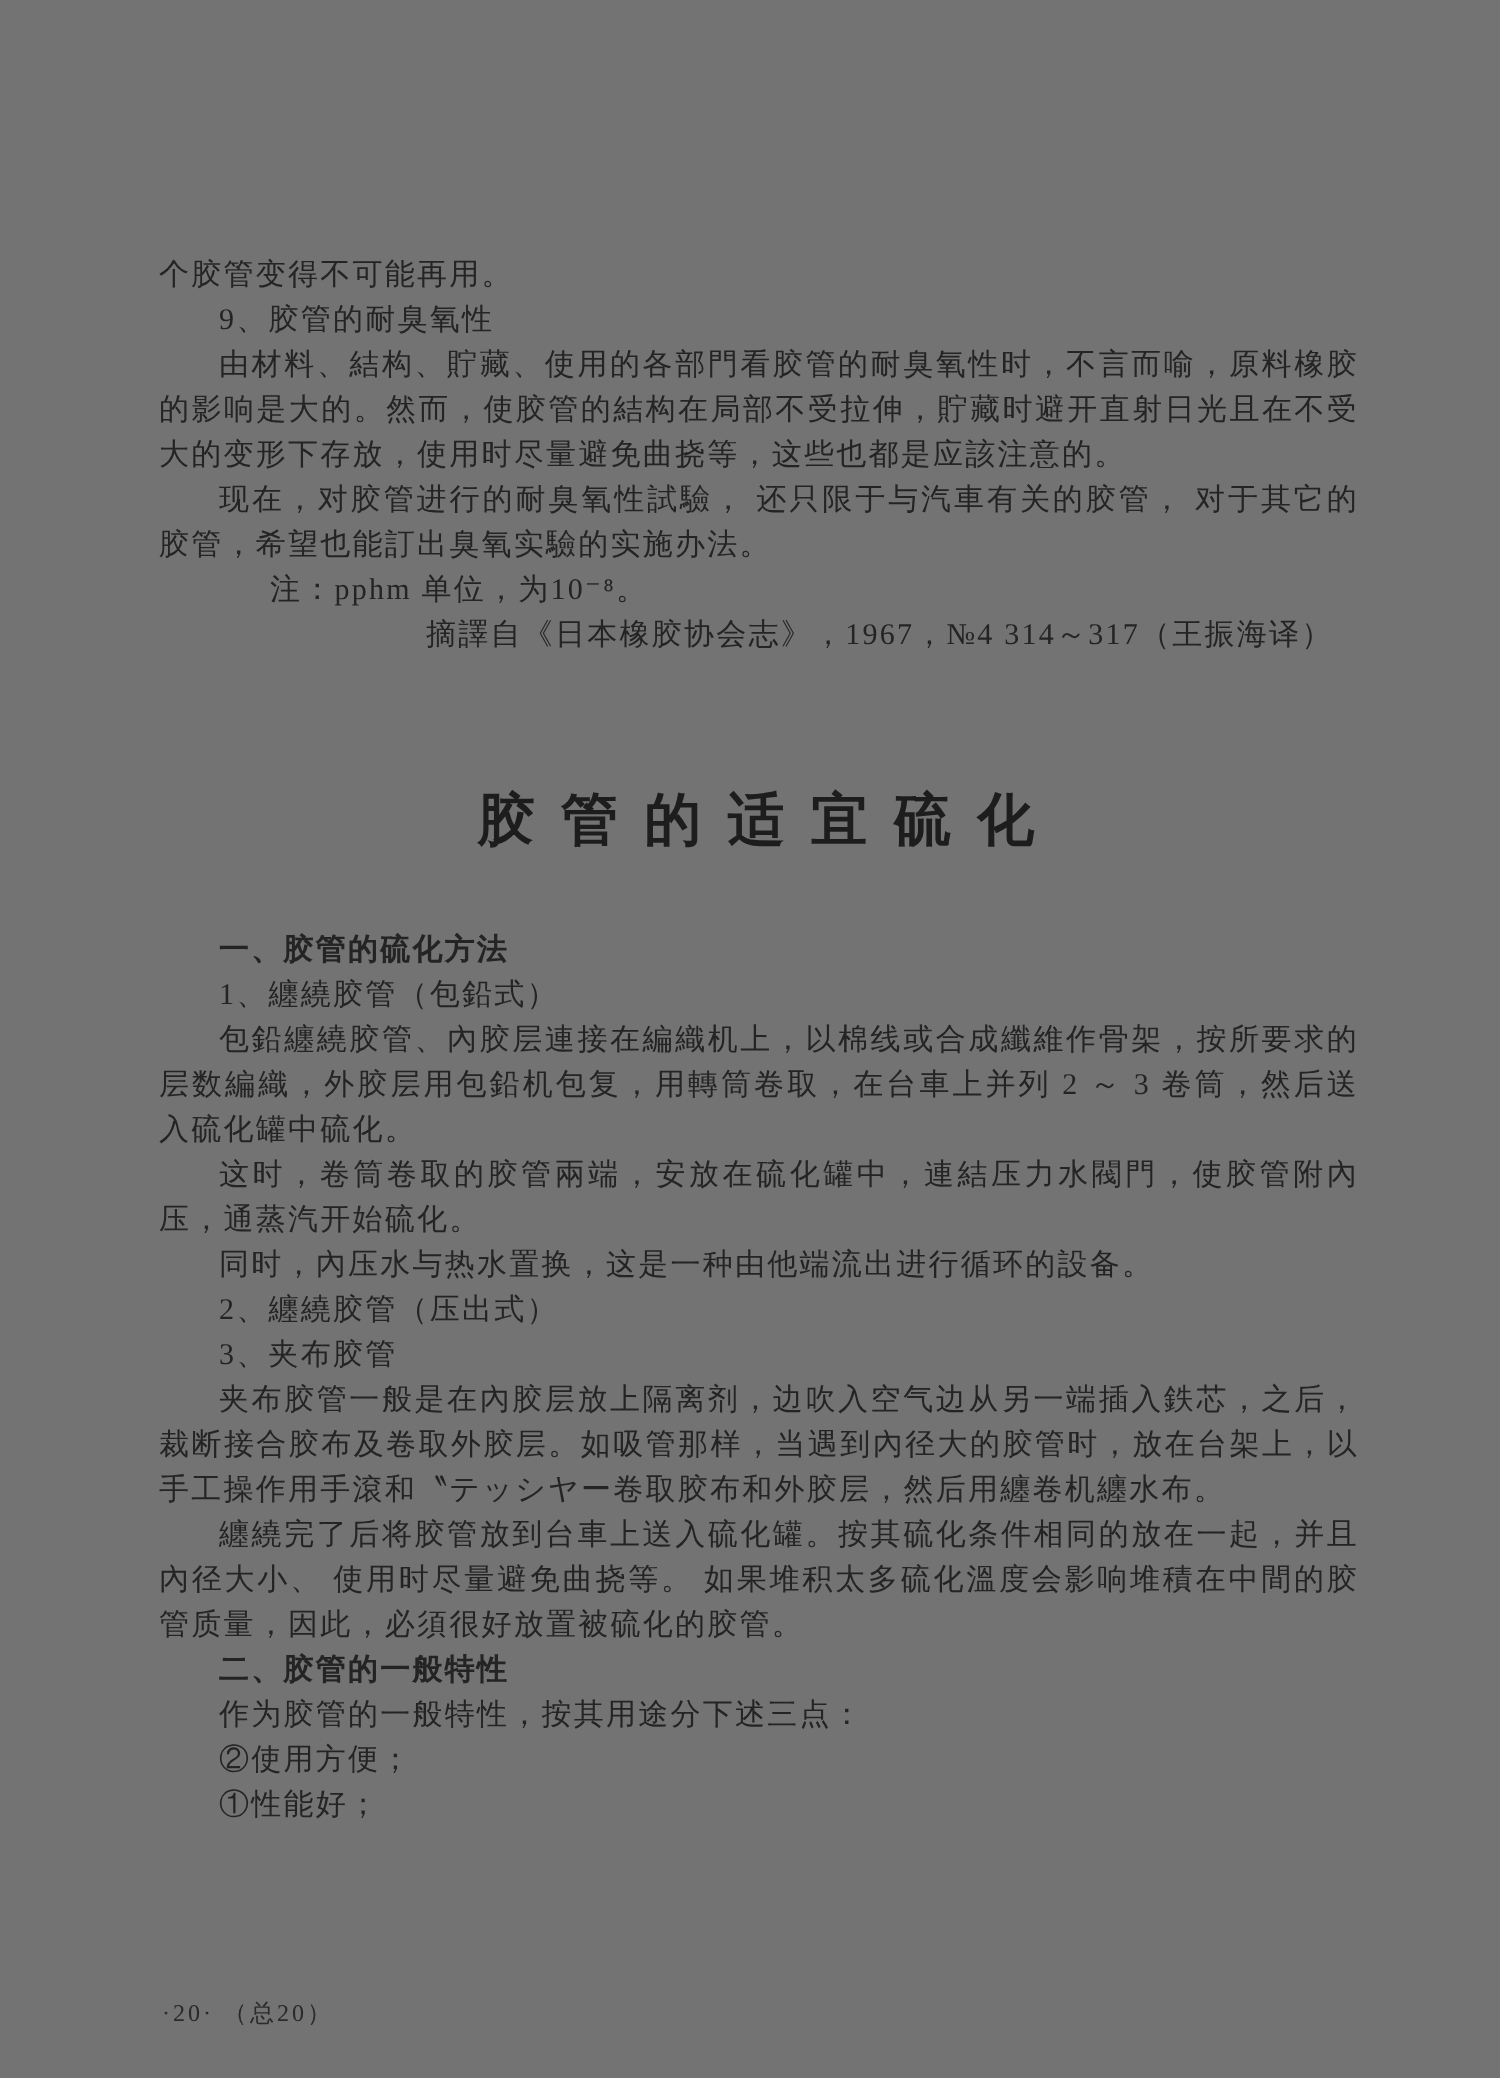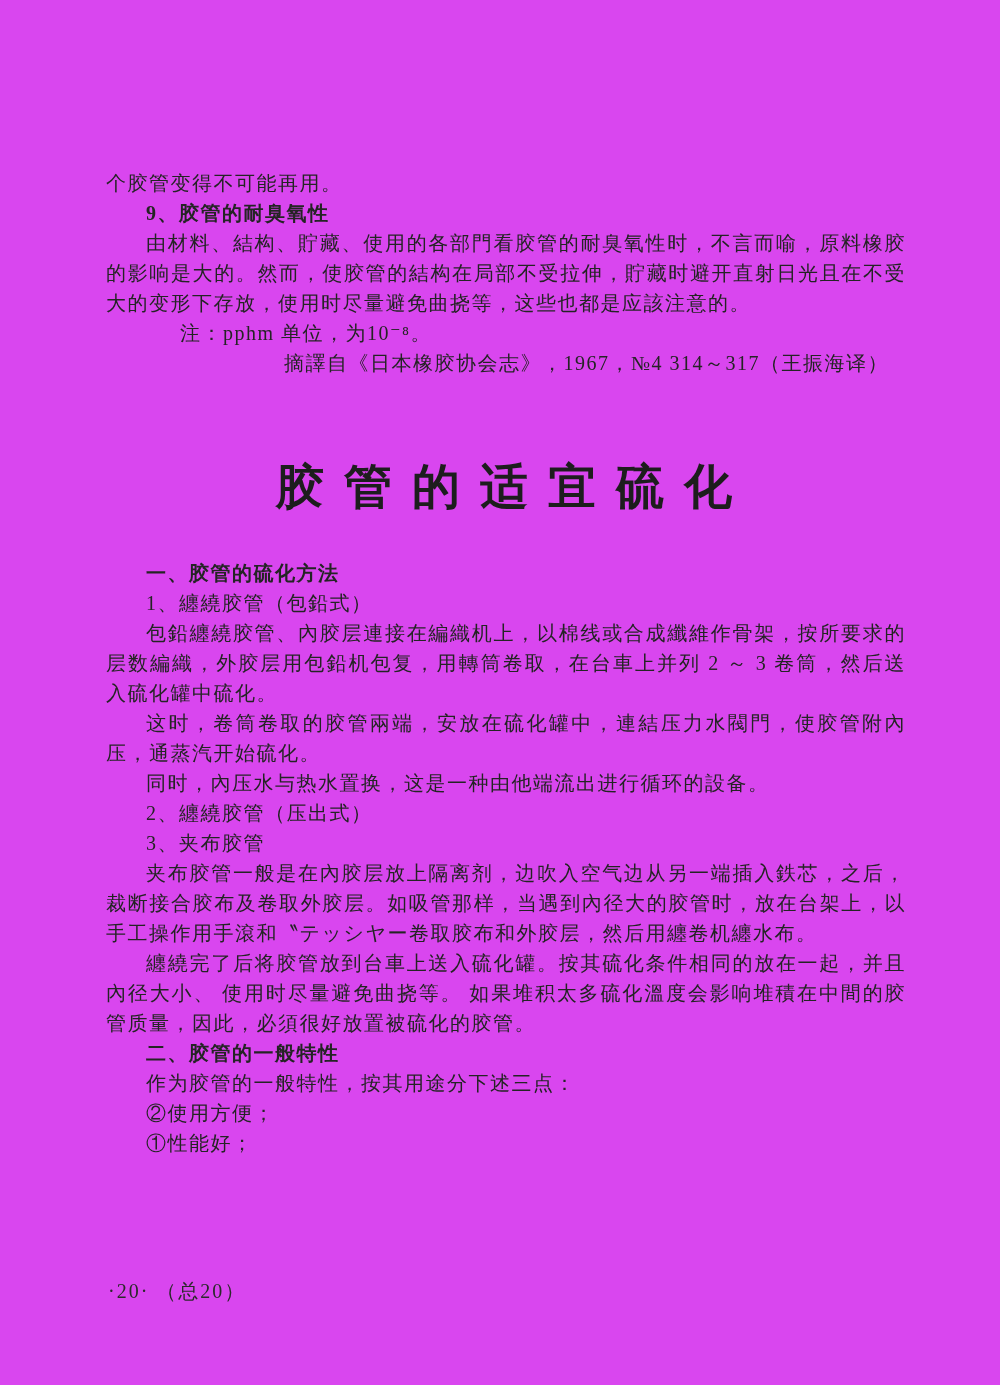--- a/index.html
+++ b/index.html
@@ -5,86 +5,87 @@
   html, body {
     margin: 0;
     padding: 0;
     background: #e8e8e8;
   }
   .page {
     position: relative;
     width: 1000px;
     height: 1385px;
     margin: 0 auto;
-    background: #d946ef;
+    background: #737373;
     color: #242424;
     font-family: "Liberation Serif", "DejaVu Serif", serif;
     overflow: hidden;
     box-sizing: border-box;
   }
   .content {
     padding: 168px 94px 0 106px;
   }
   .content p {
     margin: 0;
     font-size: 20px;
     line-height: 30px;
     letter-spacing: 1.5px;
     text-align: justify;
     text-justify: inter-ideograph;
   }
   .indent { text-indent: 2em; }
-  .bold   { font-weight: bold; }
+  .bold   { font-weight: normal; }
   .tail-line { text-indent: 0; }
   .sub-heading { text-indent: 2em; }
   .note-line {
     text-indent: 0;
     margin-left: 74px !important;
     text-align: center;
   }
   .citation-line {
     text-indent: 0;
     margin-left: 178px !important;
     text-align: center;
   }
   .article-title {
     margin: 86px 0 48px 0;
-    font-size: 48px;
+    font-size: 38px;
     font-weight: bold;
     text-align: center;
     letter-spacing: 4px;
     line-height: 46px;
     color: #1d1d1d;
   }
   .sec-heading {
     font-weight: bold;
     font-size: 20.5px;
   }
   .list-item { text-indent: 2em; }
   .page-footer {
     position: absolute;
     left: 108px;
-    top: 1278px;
-    font-size: 20px;
+    top: 1332px;
+    font-size: 16px;
     letter-spacing: 2px;
     color: #2a2a2a;
   }
 </style>
 </head>
 <body>
 
 <div class="page">
   <div class="content">
 
     <p class="tail-line">个胶管变得不可能再用。</p>
 
     <p class="sub-heading bold">9、胶管的耐臭氧性</p>
 
     <p class="indent">由材料、結构、貯藏、使用的各部門看胶管的耐臭氧性时，不言而喻，原料橡胶的影响是大的。然而，使胶管的結构在局部不受拉伸，貯藏时避开直射日光且在不受大的变形下存放，使用时尽量避免曲挠等，这些也都是应該注意的。</p>
 
+    <p class="indent">现在，对胶管进行的耐臭氧性試驗， 还只限于与汽車有关的胶管， 对于其它的胶管，希望也能訂出臭氧实驗的实施办法。</p>
 
     <p class="note-line">注：pphm 单位，为10⁻⁸。</p>
 
     <p class="citation-line">摘譯自《日本橡胶协会志》，1967，№4 314～317（王振海译）</p>
 
     <h1 class="article-title">胶 管 的 适 宜 硫 化</h1>
 
     <p class="sub-heading sec-heading">一、胶管的硫化方法</p>
 
     <p class="sub-heading">1、纏繞胶管（包鉛式）</p>

